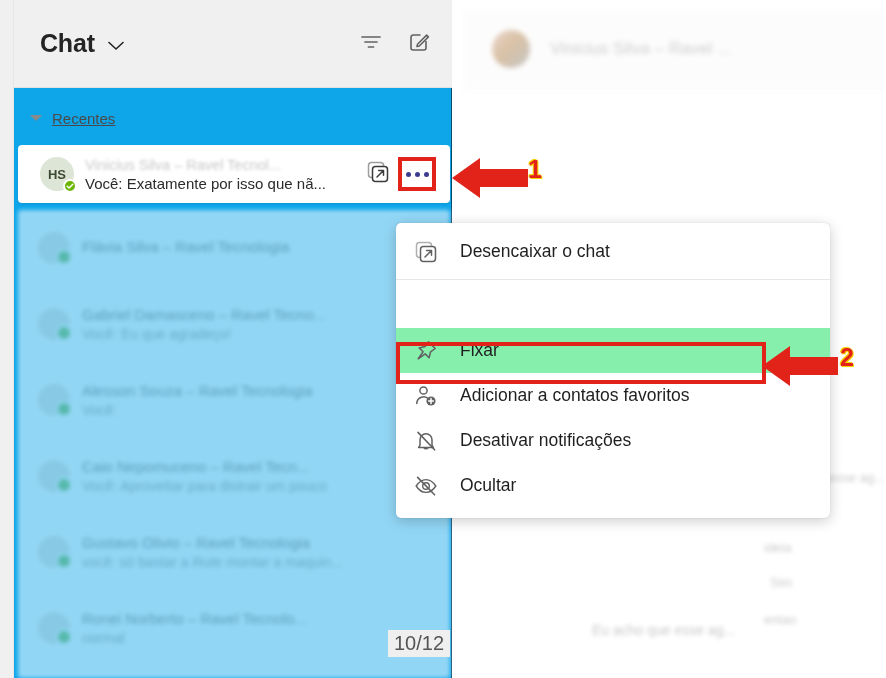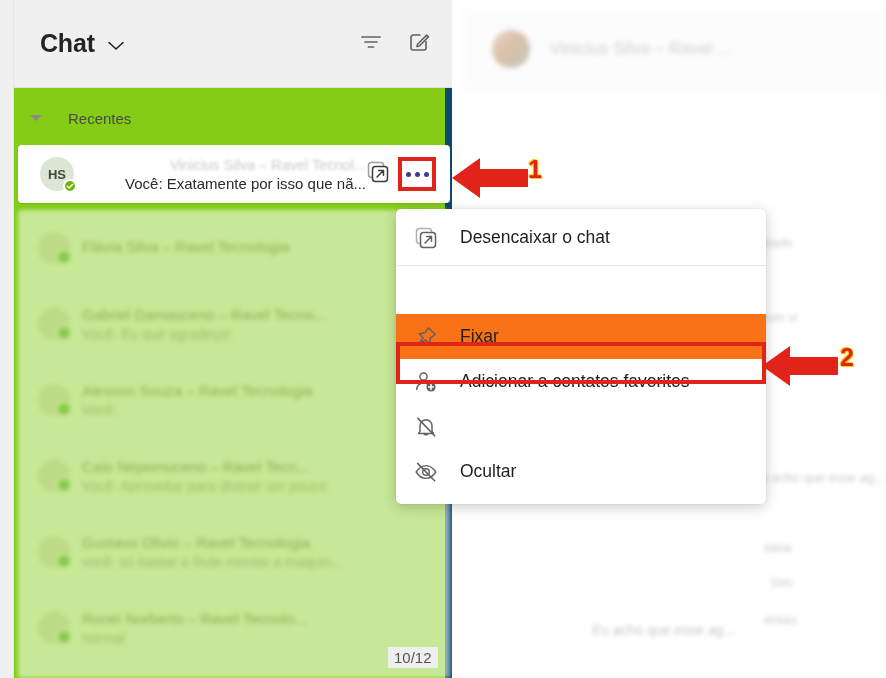--- a/index.html
+++ b/index.html
@@ -18,22 +18,22 @@
     height: 678px;
     background: #ffffff;
   }
 
   
   #chat-rail {
     position: absolute;
     left: 0; top: 0;
     width: 452px;
     height: 678px;
-    background: #84cc16;
-    border-right: 7px solid #0c4a6e;
+    background: #0ea5e9;
+    border-right: 1px solid #0c4a6e;
   }
   #rail-left-edge {
     position: absolute;
     left: 0; top: 0;
     width: 14px; height: 678px;
     background: #f0f0f0;
     border-right: 1px solid #e6e6e6;
   }
 
   
@@ -76,23 +76,24 @@
     align-items: center;
   }
   #recentes-caret {
     margin-left: 16px;
     width: 0; height: 0;
     border-left: 6px solid transparent;
     border-right: 6px solid transparent;
     border-top: 6px solid #8a8a8a;
   }
   #recentes-label {
-    margin-left: 26px;
+    margin-left: 10px;
     font-size: 15px;
     color: #4a4a4a;
+    text-decoration: underline;
   }
 
   
   #active-chat-item {
     position: absolute;
     left: 18px; top: 145px;
     width: 432px; height: 58px;
     background: #ffffff;
     border-radius: 4px;
     box-shadow: 0 1px 2px rgba(0,0,0,0.09);
@@ -118,23 +119,23 @@
     right: -3px; bottom: -2px;
     width: 14px; height: 14px;
     border-radius: 50%;
     background: #6bb700;
     border: 2px solid #ffffff;
     display: flex;
     align-items: center;
     justify-content: center;
   }
   #chat-text-col {
+    margin-left: 11px;
     flex: 1;
     min-width: 0;
-    text-align: right;
   }
   #chat-name {
     font-size: 14.5px;
     color: #c9c9c9;
     filter: blur(1.4px);
     white-space: nowrap;
     overflow: hidden;
     margin-bottom: 2px;
   }
   #chat-preview {
@@ -211,22 +212,22 @@
     font-size: 14px;
     color: #b4b4b4;
     white-space: nowrap;
     overflow: hidden;
     margin-top: 3px;
   }
 
   
   #date-chip {
     position: absolute;
-    left: 388px; top: 647px;
-    font-size: 15px;
+    left: 388px; top: 630px;
+    font-size: 20px;
     color: #555555;
     background: #efefef;
     padding: 2px 6px;
   }
 
   
   #right-pane {
     position: absolute;
     left: 452px; top: 0;
     width: 434px; height: 678px;
@@ -273,36 +274,36 @@
     opacity: 0.55;
     font-size: 14px;
     color: #9a9a9a;
     padding-left: 140px;
     white-space: nowrap;
   }
 
   
   #context-menu {
     position: absolute;
-    left: 396px; top: 209px;
-    width: 370px;
+    left: 396px; top: 223px;
+    width: 434px;
     background: #ffffff;
     border-radius: 5px;
     box-shadow: 0 3px 14px rgba(0,0,0,0.20), 0 0 1px rgba(0,0,0,0.25);
     padding: 6px 0 10px 0;
     z-index: 40;
   }
   .menu-item {
     height: 45px;
     display: flex;
     align-items: center;
     padding-left: 18px;
     cursor: pointer;
   }
-  .menu-item.highlight { background: #f97316; margin-top: 48px; }
+  .menu-item.highlight { background: #86efac; margin-top: 48px; }
   .menu-icon {
     width: 34px;
     flex: none;
     display: flex;
     align-items: center;
     justify-content: flex-start;
   }
   .menu-label {
     margin-left: 12px;
     font-size: 17.5px;
@@ -516,20 +517,21 @@
     </div>
 
     <div class="menu-item">
       <span class="menu-icon">
         <svg width="24" height="24" viewBox="0 0 24 24">
           <path d="M6 16.4 V10.8 a6 6 0 0 1 6 -6 a6 6 0 0 1 6 6 V16.4 l1.4 2 H4.6 Z" fill="none" stroke="#616161" stroke-width="1.5" stroke-linejoin="round"></path>
           <path d="M9.8 18.4 a2.4 2.4 0 0 0 4.4 0" fill="none" stroke="#616161" stroke-width="1.5"></path>
           <path d="M4 3.4 L20.6 20.8" stroke="#616161" stroke-width="1.6" stroke-linecap="round"></path>
         </svg>
       </span>
+      <span class="menu-label">Desativar notificações</span>
     </div>
 
     <div class="menu-item">
       <span class="menu-icon">
         <svg width="24" height="24" viewBox="0 0 24 24">
           <path d="M2.2 12 C5 7.6 8.4 5.6 12 5.6 C15.6 5.6 19 7.6 21.8 12 C19 16.4 15.6 18.4 12 18.4 C8.4 18.4 5 16.4 2.2 12 Z" fill="none" stroke="#616161" stroke-width="1.4"></path>
           <circle cx="12" cy="12" r="3.3" fill="none" stroke="#616161" stroke-width="1.4"></circle>
           <path d="M3.6 3.4 L20.6 20.8" stroke="#616161" stroke-width="1.6" stroke-linecap="round"></path>
         </svg>
       </span>

